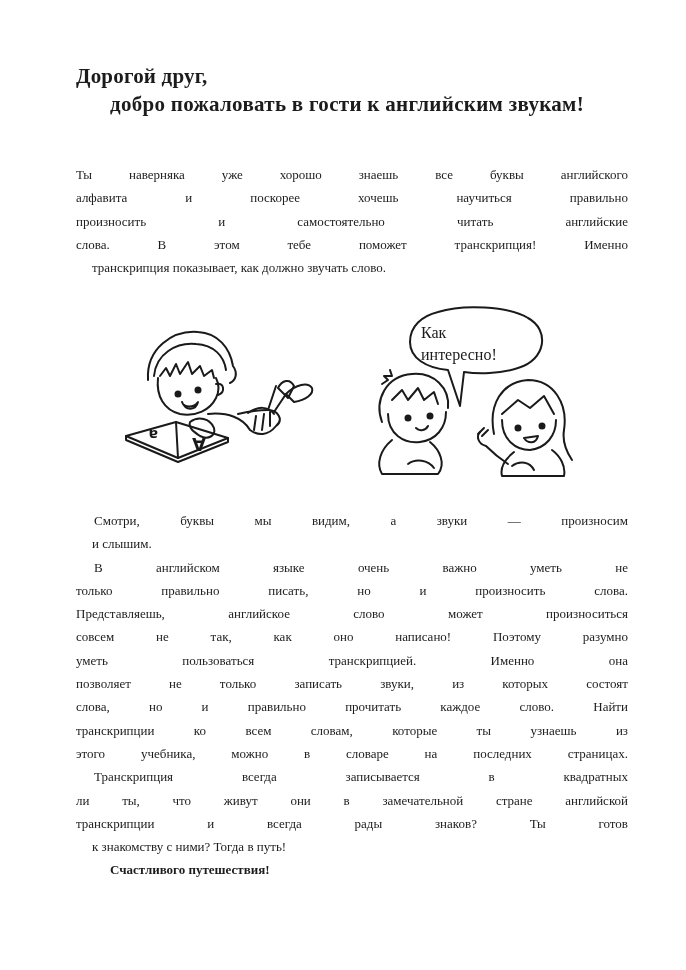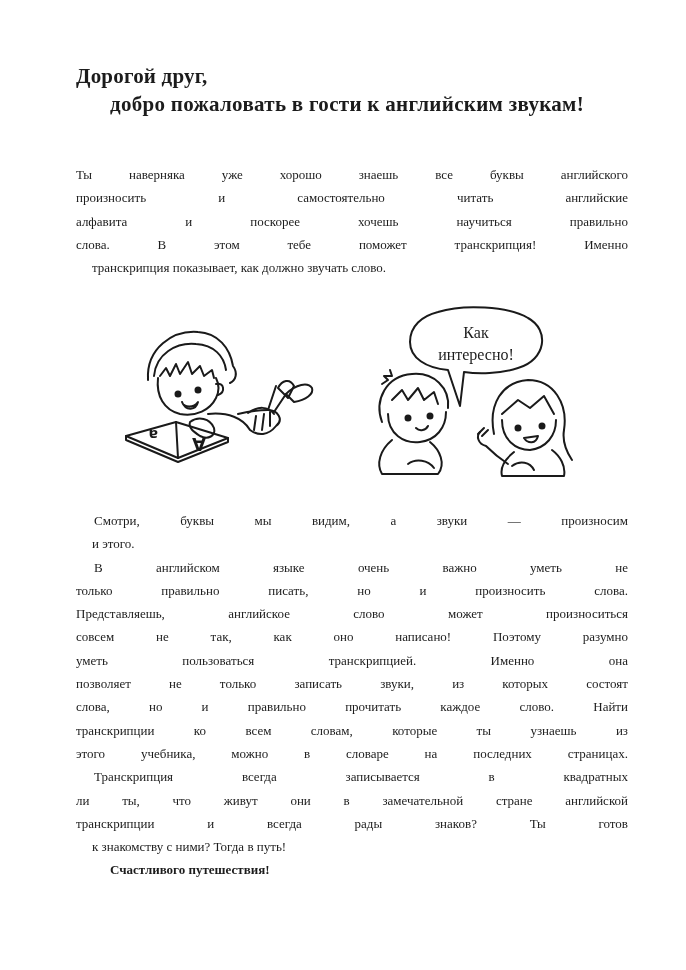--- a/index.html
+++ b/index.html
@@ -7,34 +7,34 @@
   .page { position: absolute; left: 0; top: 0; width: 686px; height: 704px; }
   .serif { font-family: "Liberation Serif", "DejaVu Serif", serif; }
   .h1 { position: absolute; left: 76px; top: 64px; font-size: 21px; font-weight: bold; letter-spacing: 0.2px; }
   .h2 { position: absolute; left: 110px; top: 92px; font-size: 21px; font-weight: bold; letter-spacing: 0.3px; }
   .para { position: absolute; left: 76px; width: 552px; font-size: 13px; line-height: 23.3px; }
   .line { display: block; text-align: justify; text-align-last: justify; white-space: nowrap; height: 23.3px; }
   .line.last { text-align-last: left; margin-left: 16px; }
   .line.indent { padding-left: 18px; }
   .bold { font-weight: bold; }
   .illus { position: absolute; }
-  .bubble-text { font-family: "Liberation Serif", "DejaVu Serif", serif; font-size: 16px; text-align: center; position: absolute; line-height: 22px; }
+  .bubble-text { font-family: "Liberation Serif", "DejaVu Serif", serif; font-size: 16px; position: absolute; line-height: 22px; }
 </style>
 </head>
 <body>
 
 <div class="page serif">
 
   <div class="h1">Дорогой друг,</div>
   <div class="h2">добро пожаловать в гости к английским звукам!</div>
 
   <div class="para" style="top:163px;">
     <span class="line">Ты наверняка уже хорошо знаешь все буквы английского</span>
+    <span class="line">алфавита и поскорее хочешь научиться правильно</span>
     <span class="line">произносить и самостоятельно читать английские</span>
-    <span class="line">алфавита и поскорее хочешь научиться правильно</span>
     <span class="line">слова. В этом тебе поможет транскрипция! Именно</span>
     <span class="line last">транскрипция показывает, как должно звучать слово.</span>
   </div>
 
   <svg class="illus" style="left:118px; top:318px;" width="210" height="145" viewBox="0 0 210 145" fill="none" stroke="#1a1a1a" stroke-width="2" stroke-linejoin="round" stroke-linecap="round">
 
     <path d="M30 62 C28 30 55 12 80 14 C100 15 112 30 115 48 C120 55 118 62 112 65"></path>
     <path d="M36 58 C38 36 58 24 78 26 C96 27 106 38 108 52"></path>
 
     <path d="M40 60 C38 78 46 92 62 96 C78 99 92 92 98 80 C102 72 100 64 98 60"></path>
@@ -91,21 +91,21 @@
     <path d="M110 130 L116 124 M114 132 L120 126"></path>
     <path d="M144 162 C152 156 162 158 166 166"></path>
   </svg>
   <div class="bubble-text" style="left:421px; top:322px; width:110px;">
     <div>Как</div>
     <div>интересно!</div>
   </div>
 
   <div class="para" style="top:509px;">
     <span class="line indent">Смотри, буквы мы видим, а звуки — произносим</span>
-    <span class="line last">и этого.</span>
+    <span class="line last">и слышим.</span>
     <span class="line indent">В английском языке очень важно уметь не</span>
     <span class="line">только правильно писать, но и произносить слова.</span>
     <span class="line">Представляешь, английское слово может произноситься</span>
     <span class="line">совсем не так, как оно написано! Поэтому разумно</span>
     <span class="line">уметь пользоваться транскрипцией. Именно она</span>
     <span class="line">позволяет не только записать звуки, из которых состоят</span>
     <span class="line">слова, но и правильно прочитать каждое слово. Найти</span>
     <span class="line">транскрипции ко всем словам, которые ты узнаешь из</span>
     <span class="line">этого учебника, можно в словаре на последних страницах.</span>
     <span class="line indent">Транскрипция всегда записывается в квадратных</span>

